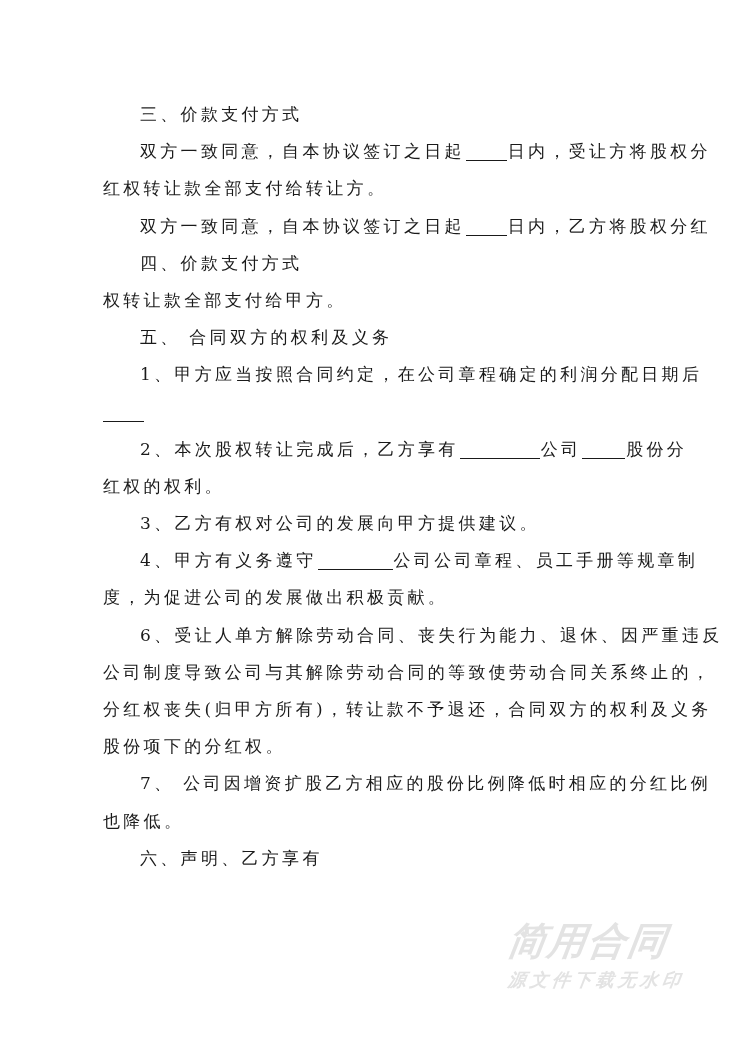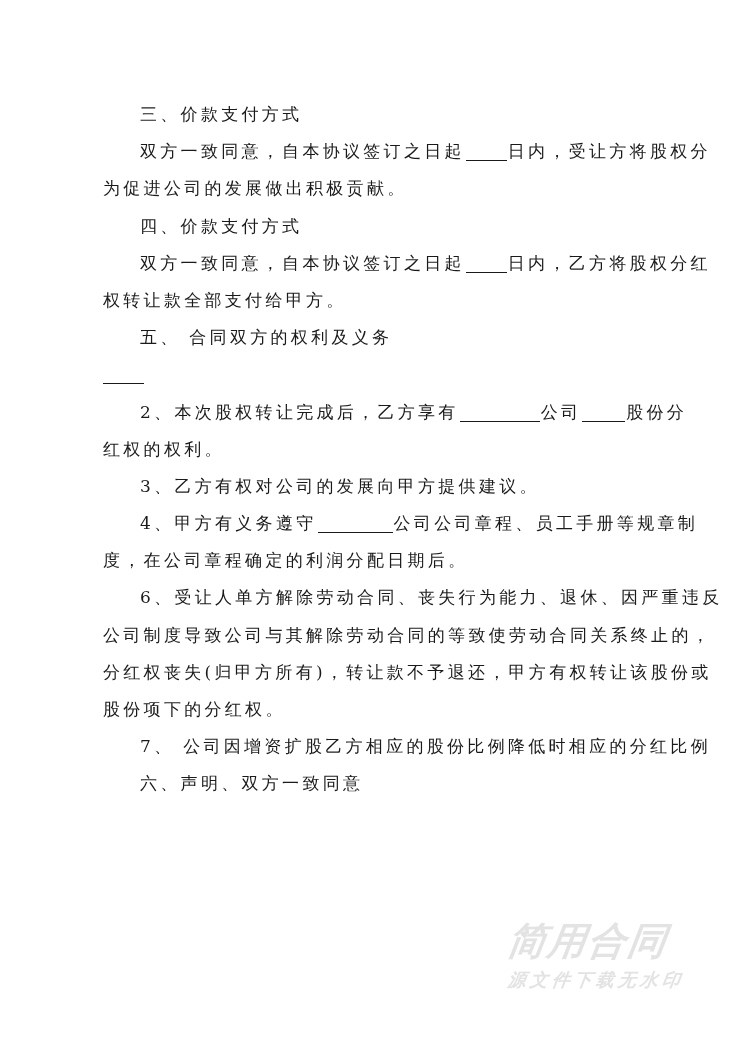--- a/index.html
+++ b/index.html
@@ -76,46 +76,48 @@
     }
   </style>
 </head>
 <body>
 
 <div class="page">
   <div class="content">
 
     <div class="line indent">三、价款支付方式</div>
     <div class="line indent"><span>双方一致同意，自本协议签订之日起</span><span class="blank b5"></span><span>日内，受让方将股权分</span></div>
-    <div class="line">为促进公司的发展做出积极贡献。</div>
+    <div class="line">红权转让款全部支付给转让方。</div>
 
+    <div class="line indent"><span>双方一致同意，自本协议签订之日起</span><span class="blank b5"></span><span>日内，乙方将股权分红</span></div>
     <div class="line indent">四、价款支付方式</div>
-    <div class="line indent"><span>双方一致同意，自本协议签订之日起</span><span class="blank b5"></span><span>日内，乙方将股权分红</span></div>
     <div class="line">权转让款全部支付给甲方。</div>
 
     <div class="line indent">五、 合同双方的权利及义务</div>
 
+    <div class="line indent"><span>1、</span><span>甲方应当按照合同约定，在公司章程确定的利润分配日期后</span></div>
     <div class="line"><span class="blank b5" style="margin-left:0"></span></div>
 
     <div class="line indent"><span>2、</span><span>本次股权转让完成后，乙方享有</span><span class="blank b10"></span><span>公司</span><span class="blank b6"></span><span>股份分</span></div>
     <div class="line">红权的权利。</div>
 
     <div class="line indent"><span>3、</span><span>乙方有权对公司的发展向甲方提供建议。</span></div>
 
     <div class="line indent"><span>4、</span><span>甲方有义务遵守</span><span class="blank b10b"></span><span>公司公司章程、员工手册等规章制</span></div>
-    <div class="line">度，在公司章程确定的利润分配日期后。</div>
+    <div class="line">度，为促进公司的发展做出积极贡献。</div>
 
 
     <div class="line indent"><span>6、</span><span>受让人单方解除劳动合同、丧失行为能力、退休、因严重违反</span></div>
     <div class="line">公司制度导致公司与其解除劳动合同的等致使劳动合同关系终止的，</div>
-    <div class="line">分红权丧失(归甲方所有)，转让款不予退还，甲方有权转让该股份或</div>
+    <div class="line">分红权丧失(归甲方所有)，转让款不予退还，合同双方的权利及义务</div>
     <div class="line">股份项下的分红权。</div>
 
     <div class="line indent"><span>7、</span><span> 公司因增资扩股乙方相应的股份比例降低时相应的分红比例</span></div>
+    <div class="line">也降低。</div>
 
-    <div class="line indent">六、声明、双方一致同意</div>
+    <div class="line indent">六、声明、乙方享有</div>
   </div>
 
   <div class="watermark">
     <div class="wm-main">简用合同</div>
     <div class="wm-sub">源文件下载无水印</div>
   </div>
 </div>
 
 </body></html>

